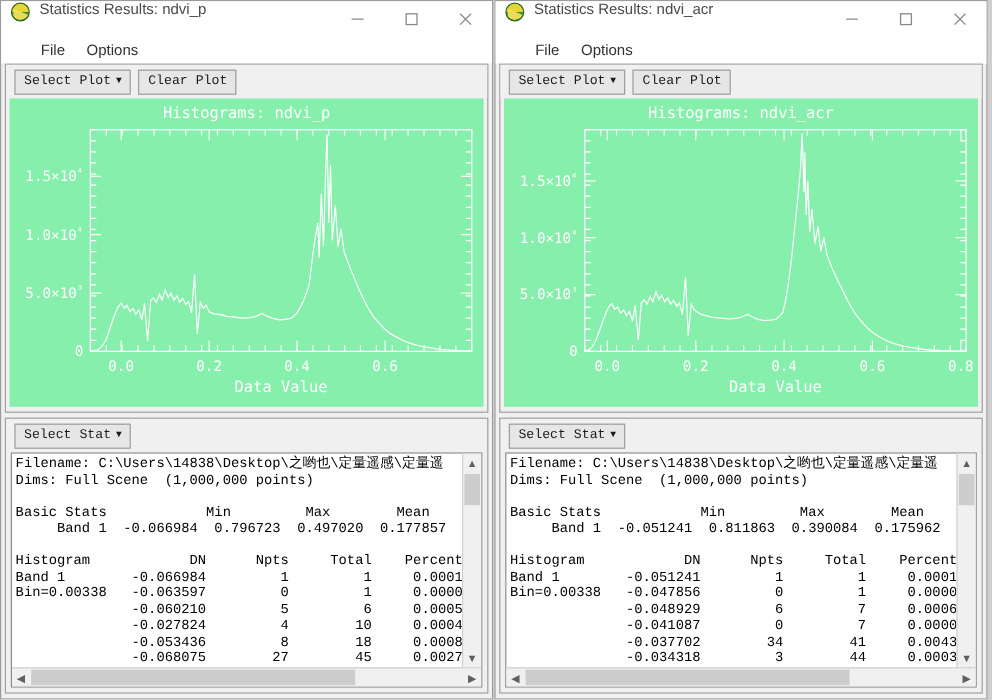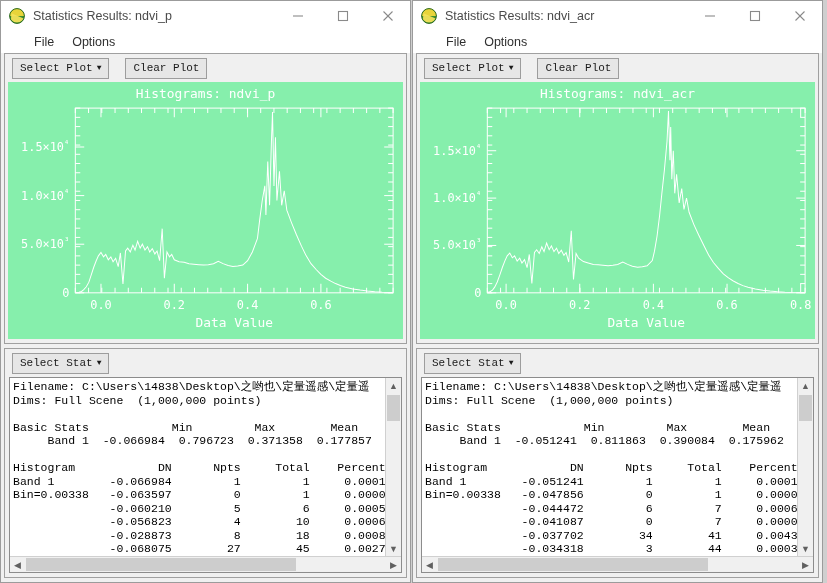--- a/index.html
+++ b/index.html
@@ -17,21 +17,21 @@
     border: 1px solid #9b9b9b;
     box-sizing: border-box;
     display: flex; flex-direction: column;
   }
   .window.left { left: 0; }
   .window.right { left: 412px; }
 
   
   .titlebar {
     height: 30px; background: #ffffff;
-    display: flex; align-items: center;
+    display: flex; 
     flex: none;
     position: relative;
   }
   .app-icon { width: 18px; height: 18px; margin-left: 7px; margin-right: 7px; position: relative; flex: none; }
   .title-text {
     font-size: 12.5px; color: #4a4a4a;
     font-family: "Liberation Sans", sans-serif;
     white-space: nowrap;
   }
   .win-buttons { position: absolute; right: 0; top: 0; height: 30px; display: flex; }
@@ -55,21 +55,21 @@
   .plot-panel {
     margin: 0 3px 0 3px;
     border: 1px solid #a0a0a0;
     background: #f0f0f0;
     flex: none;
     height: 291px;
     box-sizing: border-box;
     display: flex; flex-direction: column;
   }
   .toolbar {
-    height: 28px; display: flex; align-items: center; padding-left: 7px; gap: 16px;
+    height: 28px; display: flex; align-items: center; padding-left: 7px; gap: 6px;
     background: #f0f0f0; flex: none;
   }
   .tb-btn {
     height: 19px; background: #e6e6e6;
     border: 1px solid #9d9d9d;
     display: flex; align-items: center; padding: 0 7px;
     font-family: "Liberation Mono", monospace;
     font-size: 11px; color: #1a1a1a; white-space: nowrap;
   }
   .tb-btn .caret { margin-left: 4px; font-size: 8px; line-height: 1; }
@@ -327,28 +327,28 @@
           <span>Select Stat</span>
           <span class="caret">▼</span>
         </div>
       </div>
       <div class="textbox-wrap">
         <div class="textbox-row">
           <div class="text-content"><span><span>Filename: </span><span>C:\Users\14838\Desktop\</span><span class="cjk">之哟也</span><span>\</span><span class="cjk">定量遥感</span><span>\</span><span class="cjk">定量遥</span></span>
 <span>Dims: Full Scene  (1,000,000 points)</span>
 
 <span>Basic Stats            Min         Max        Mean       Stdev</span>
-<span>     Band 1  -0.066984  0.796723  0.371358  0.177857</span>
+<span>     Band 1  -0.066984  0.796723  0.497020  0.177857</span>
 
 <span>Histogram            DN      Npts     Total    Percent    A</span>
 <span>Band 1        -0.066984         1         1     0.0001</span>
 <span>Bin=0.00338   -0.063597         0         1     0.0000</span>
 <span>              -0.060210         5         6     0.0005</span>
-<span>              -0.056823         4        10     0.0006</span>
-<span>              -0.028873         8        18     0.0008</span>
+<span>              -0.027824         4        10     0.0004</span>
+<span>              -0.053436         8        18     0.0008</span>
 <span>              -0.068075        27        45     0.0027</span></div>
           <div class="vscroll">
             <div class="sb-arrow">▲</div>
             <div class="vthumb"></div>
             <div class="vspacer"></div>
             <div class="sb-arrow">▼</div>
           </div>
         </div>
         <div class="hscroll">
           <div class="sb-arrow">◀</div>
@@ -549,21 +549,21 @@
         <div class="textbox-row">
           <div class="text-content"><span><span>Filename: </span><span>C:\Users\14838\Desktop\</span><span class="cjk">之哟也</span><span>\</span><span class="cjk">定量遥感</span><span>\</span><span class="cjk">定量遥</span></span>
 <span>Dims: Full Scene  (1,000,000 points)</span>
 
 <span>Basic Stats            Min         Max        Mean       Stdev</span>
 <span>     Band 1  -0.051241  0.811863  0.390084  0.175962</span>
 
 <span>Histogram            DN      Npts     Total    Percent    A</span>
 <span>Band 1        -0.051241         1         1     0.0001</span>
 <span>Bin=0.00338   -0.047856         0         1     0.0000</span>
-<span>              -0.044472         6         7     0.0006</span>
+<span>              -0.048929         6         7     0.0006</span>
 <span>              -0.041087         0         7     0.0000</span>
 <span>              -0.037702        34        41     0.0043</span>
 <span>              -0.034318         3        44     0.0003</span></div>
           <div class="vscroll">
             <div class="sb-arrow">▲</div>
             <div class="vthumb"></div>
             <div class="vspacer"></div>
             <div class="sb-arrow">▼</div>
           </div>
         </div>

